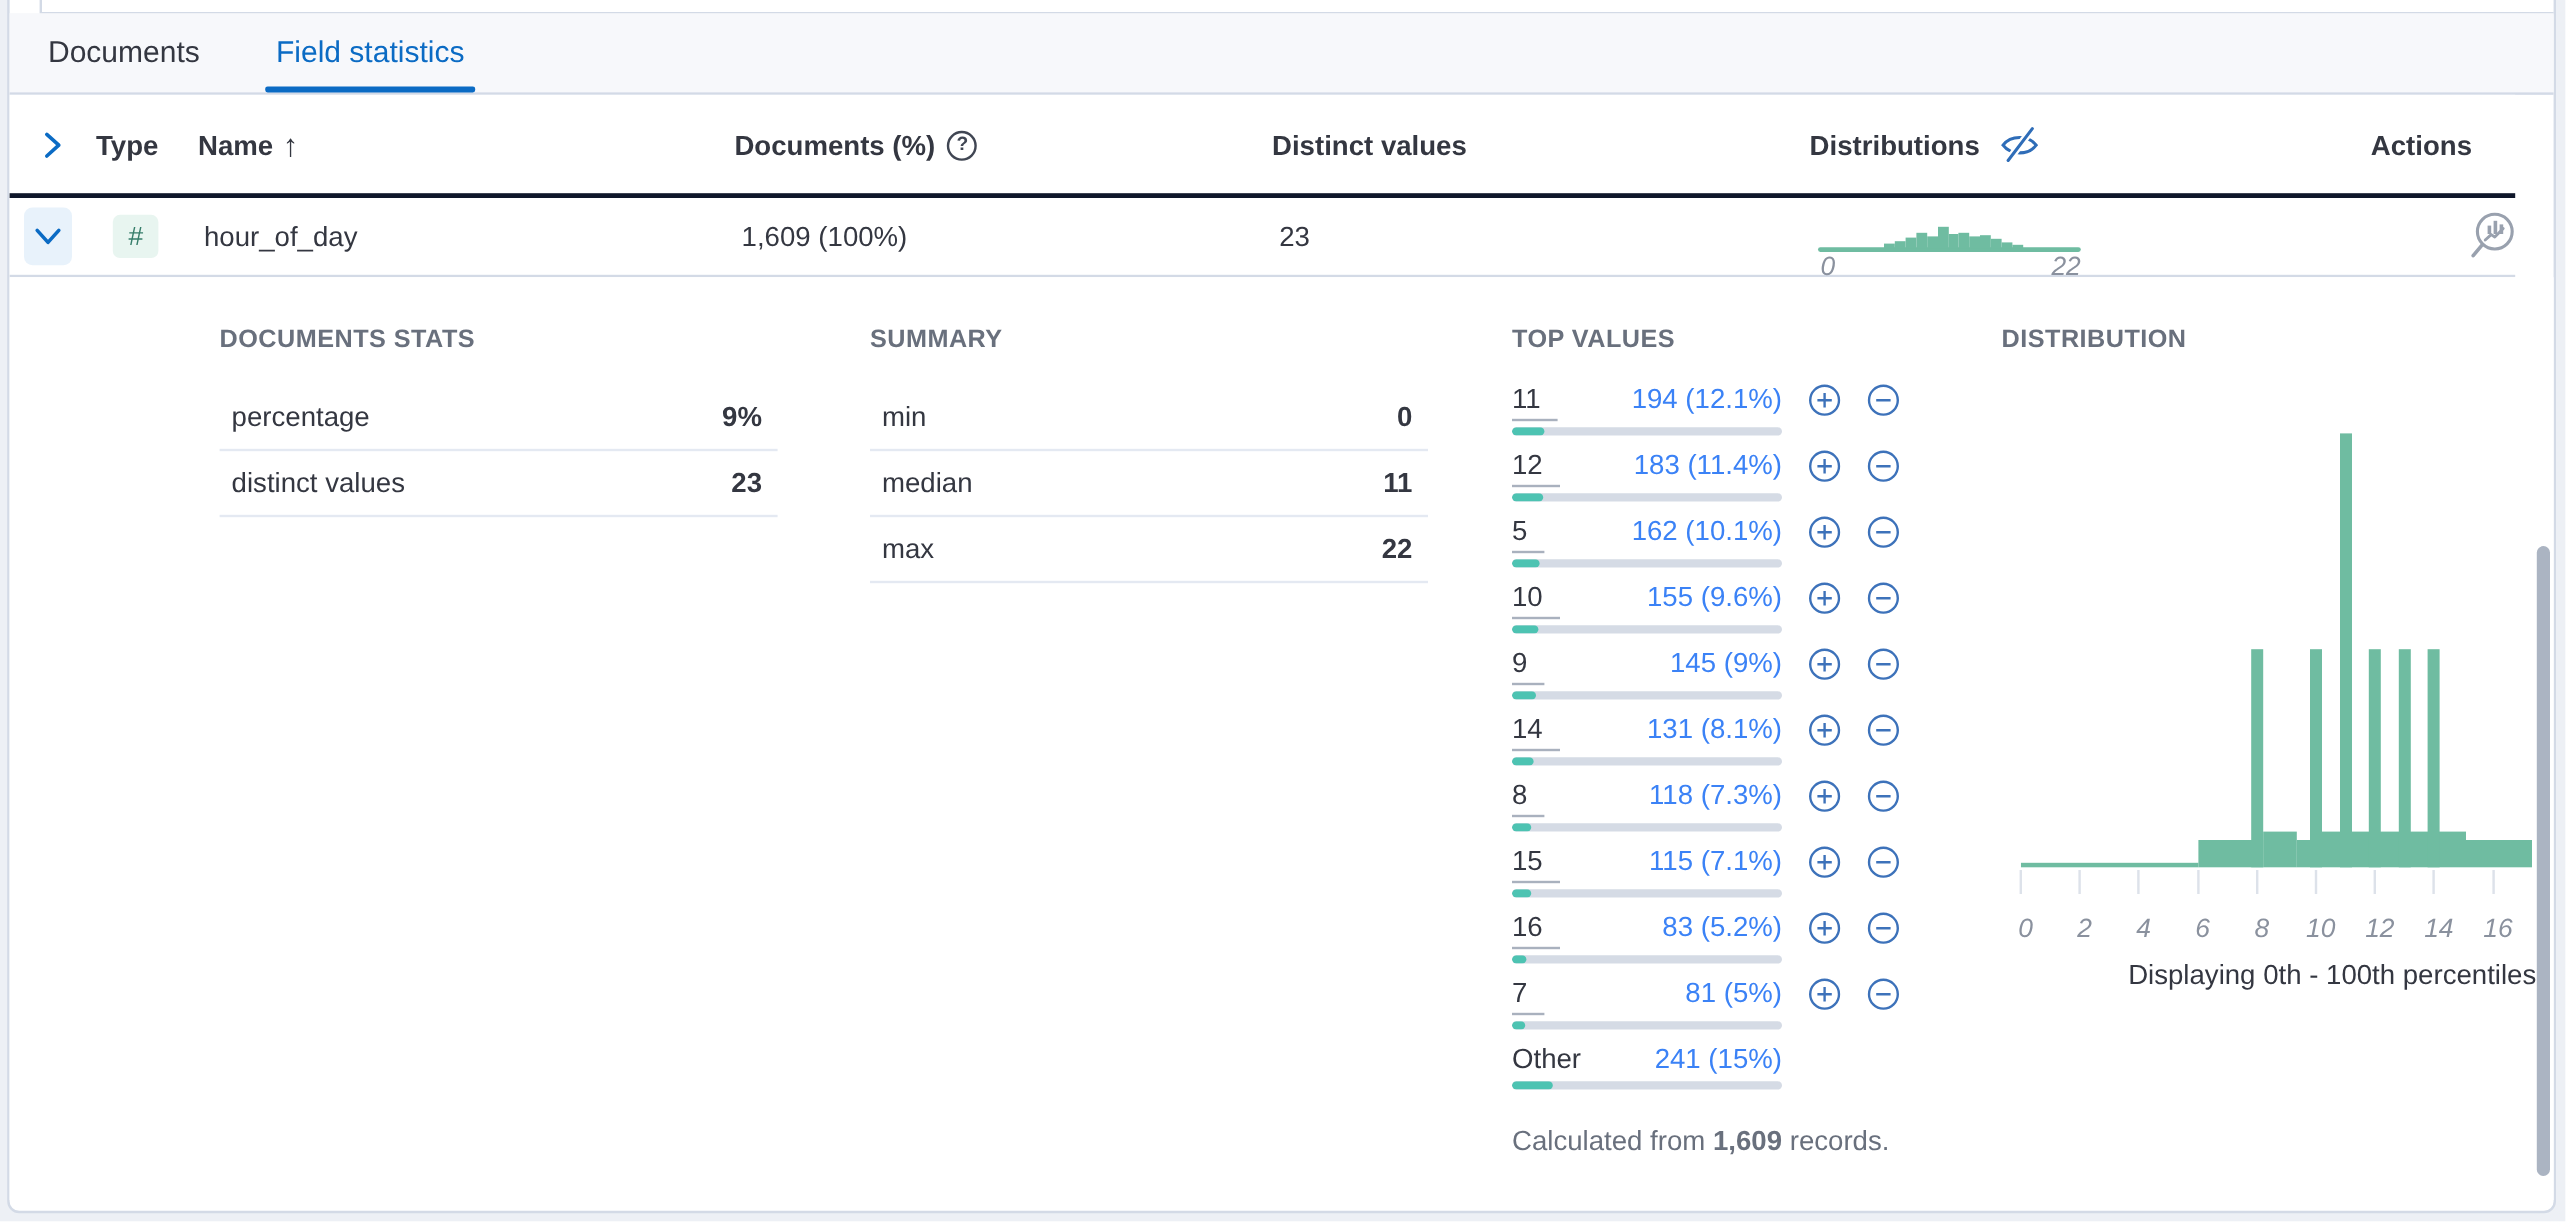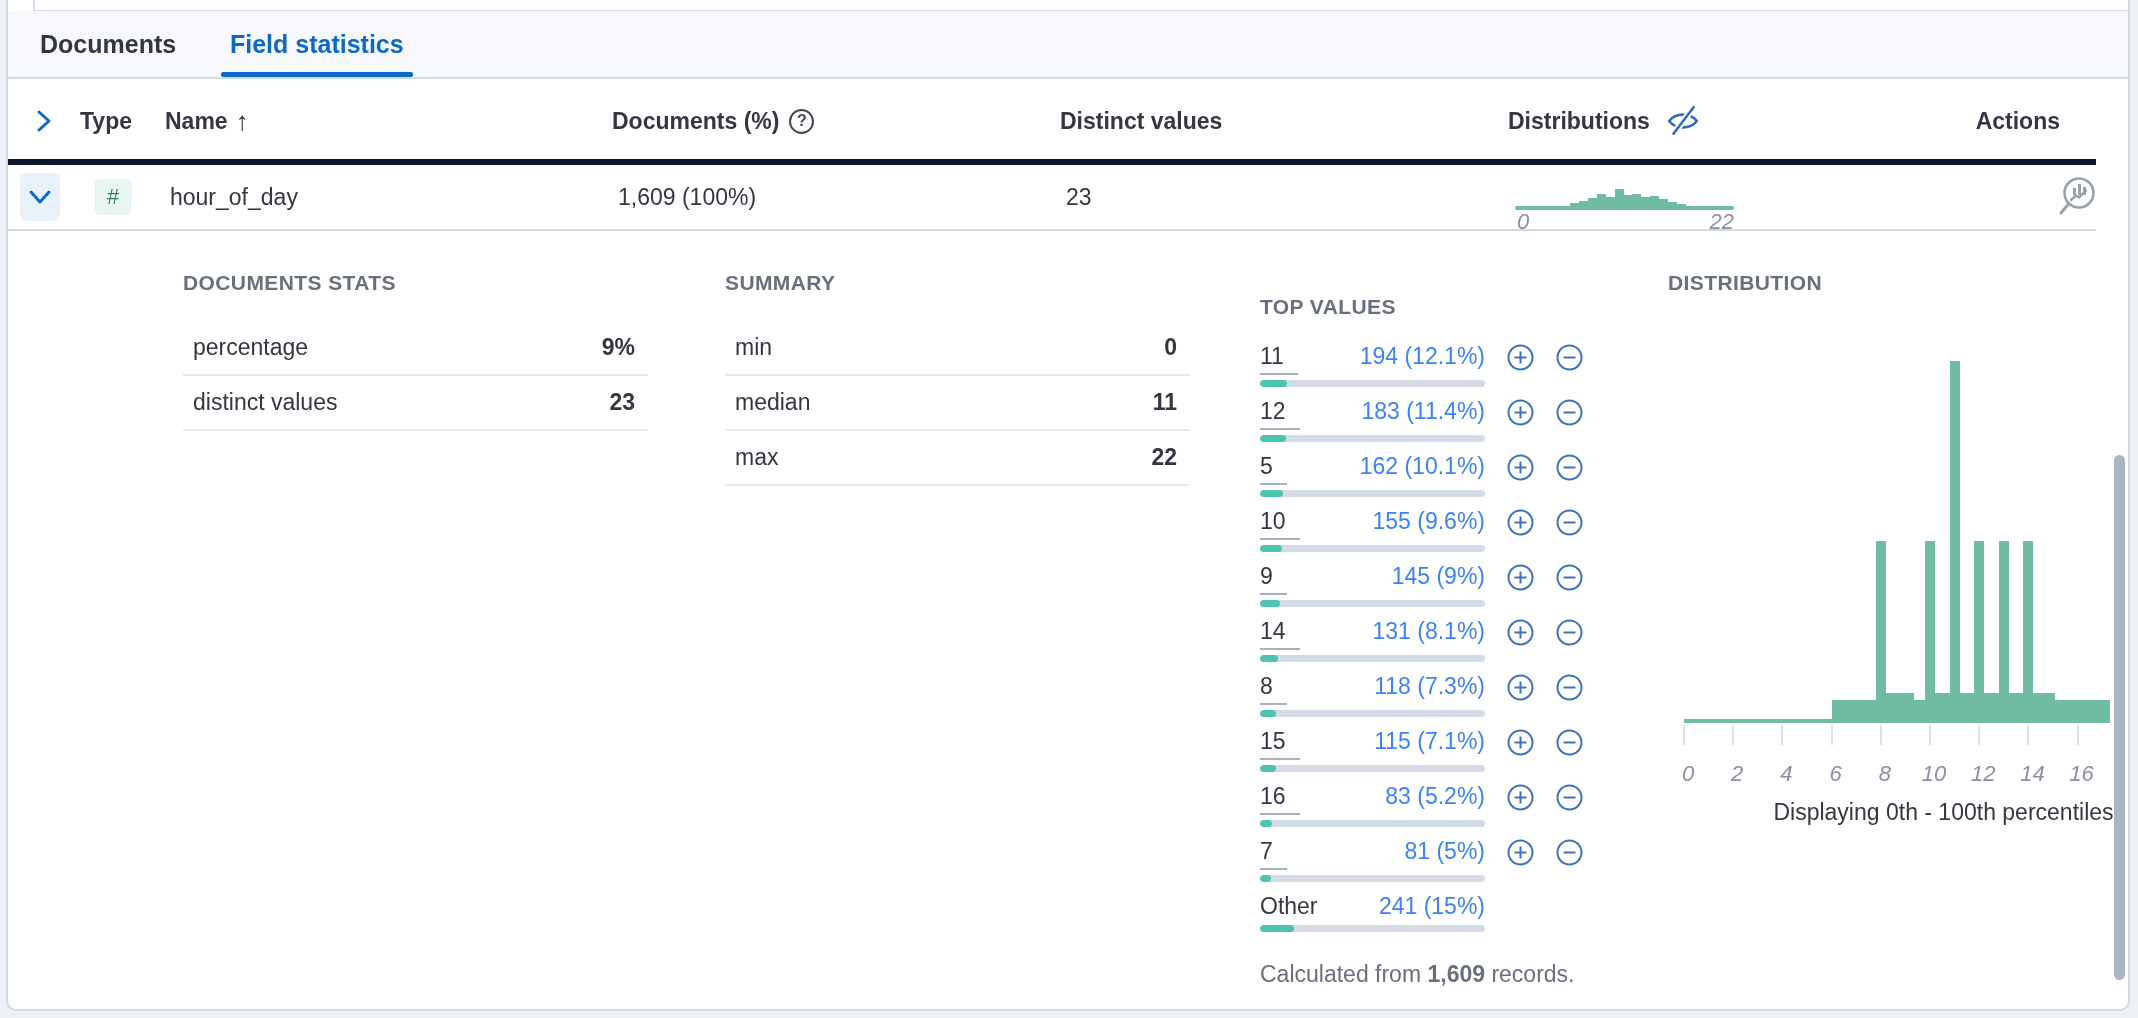--- a/index.html
+++ b/index.html
@@ -8,28 +8,28 @@
   .page{position:relative;width:2138px;height:1018px;background:#EDF0F5;}
   .panel{position:absolute;left:6px;top:-14px;width:2124px;height:1025px;
          background:#fff;border:2px solid #D3DAE6;border-radius:10px;box-sizing:border-box;}
   .top-sep{position:absolute;left:25px;right:0;top:22px;border-top:2px solid #D3DAE6;}
   .top-vline{position:absolute;left:25px;top:0;height:22px;border-left:2px solid #D3DAE6;}
 
   
   .tabstrip{position:absolute;left:0;right:0;top:23px;height:68px;background:#F7F8FB;
             border-bottom:2px solid #D3DAE6;box-sizing:border-box;}
   .tab{position:absolute;top:0;height:66px;display:flex;align-items:center;
-       font-size:25px;font-weight:700;cursor:pointer;}
+       font-size:25px;font-weight:400;cursor:pointer;}
   .tab-docs{left:32px;}
   .tab-fs{left:222px;color:#0B6BC4;}
   .tab-fs .underline{position:absolute;left:-9px;right:-9px;bottom:0;height:5px;background:#0B6BC4;border-radius:2px;}
 
   
   .thead{position:absolute;left:0;right:32px;top:91px;height:86px;background:#fff;
-         border-bottom:6px solid #0f172a;box-sizing:border-box;font-weight:700;font-size:23px;}
+         border-bottom:4px solid #0f172a;box-sizing:border-box;font-weight:700;font-size:23px;}
   .hcell{position:absolute;top:0;height:84px;display:flex;align-items:center;gap:10px;}
   .expand-all{left:18px;width:36px;justify-content:center;cursor:pointer;}
   .h-type{left:72px;}
   .h-name{left:157px;gap:8px;}
   .h-docs{left:604px;}
   .h-distinct{left:1052px;}
   .h-distrib{left:1500px;gap:16px;}
   .h-actions{right:36px;}
   .sort-arrow{font-size:26px;font-weight:400;}
 
@@ -59,21 +59,21 @@
   .spark-min{position:absolute;left:2px;bottom:-6px;}
   .spark-max{position:absolute;right:0px;bottom:-6px;}
   .axis-label{font-style:italic;color:#8A919E;font-size:22px;}
 
   
   .details{position:absolute;left:0;right:0;top:243px;bottom:9px;background:#fff;overflow:hidden;}
   .sec-title{font-size:21px;font-weight:700;color:#69707D;letter-spacing:.4px;}
   .sec{position:absolute;top:40px;}
   .sec-stats{left:175px;width:465px;}
   .sec-summary{left:717px;width:465px;}
-  .sec-top{left:1252px;width:330px;margin-top:24px;}
+  .sec-top{left:1252px;width:330px;}
   .sec-dist{left:1660px;width:446px;}
 
   .kv-table{margin-top:26px;font-size:23px;}
   .kv-row{display:flex;justify-content:space-between;align-items:center;height:55px;
           border-bottom:2px solid #E4E9F2;padding:0 13px 0 10px;box-sizing:border-box;}
   .kv-val{font-weight:700;}
 
   
   .tv-list{margin-top:24px;}
   .tv-row{height:55px;display:flex;align-items:flex-start;}

